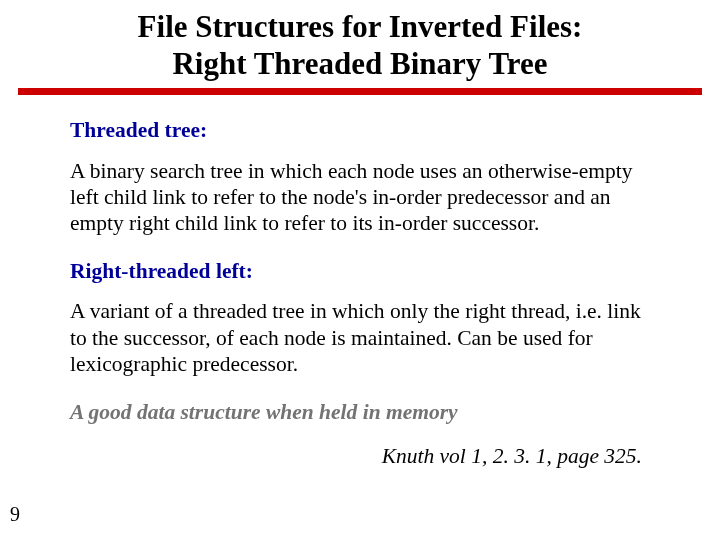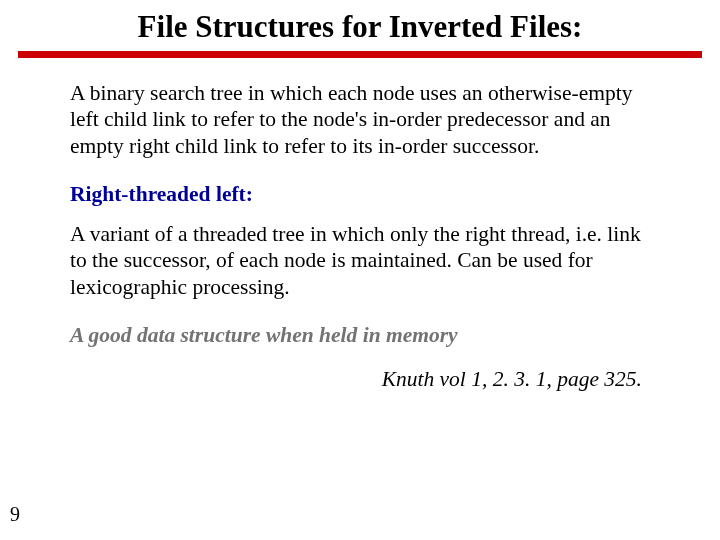--- a/index.html
+++ b/index.html
@@ -61,30 +61,32 @@
     font-size: 20px;
   }
 </style>
 </head>
 <body>
 
 <div class="slide">
 
   <div class="title">
     <span>File Structures for Inverted Files:</span><br>
+    <span>Right Threaded Binary Tree</span>
   </div>
 
   <div class="rule"></div>
 
   <div class="content">
 
+    <div class="heading">Threaded tree:</div>
     <div class="para">A binary search tree in which each node uses an otherwise-empty left child link to refer to the node's in-order predecessor and an empty right child link to refer to its in-order successor.</div>
 
     <div class="heading">Right-threaded left:</div>
-    <div class="para">A variant of a threaded tree in which only the right thread, i.e. link to the successor, of each node is maintained.  Can be used for lexicographic processing.</div>
+    <div class="para">A variant of a threaded tree in which only the right thread, i.e. link to the successor, of each node is maintained.  Can be used for lexicographic predecessor.</div>
 
     <div class="footer-note">A good data structure when held in memory</div>
     <div class="citation">Knuth vol 1, 2. 3. 1, page 325.</div>
 
   </div>
 
   <div class="page-num">9</div>
 
 </div>
 

